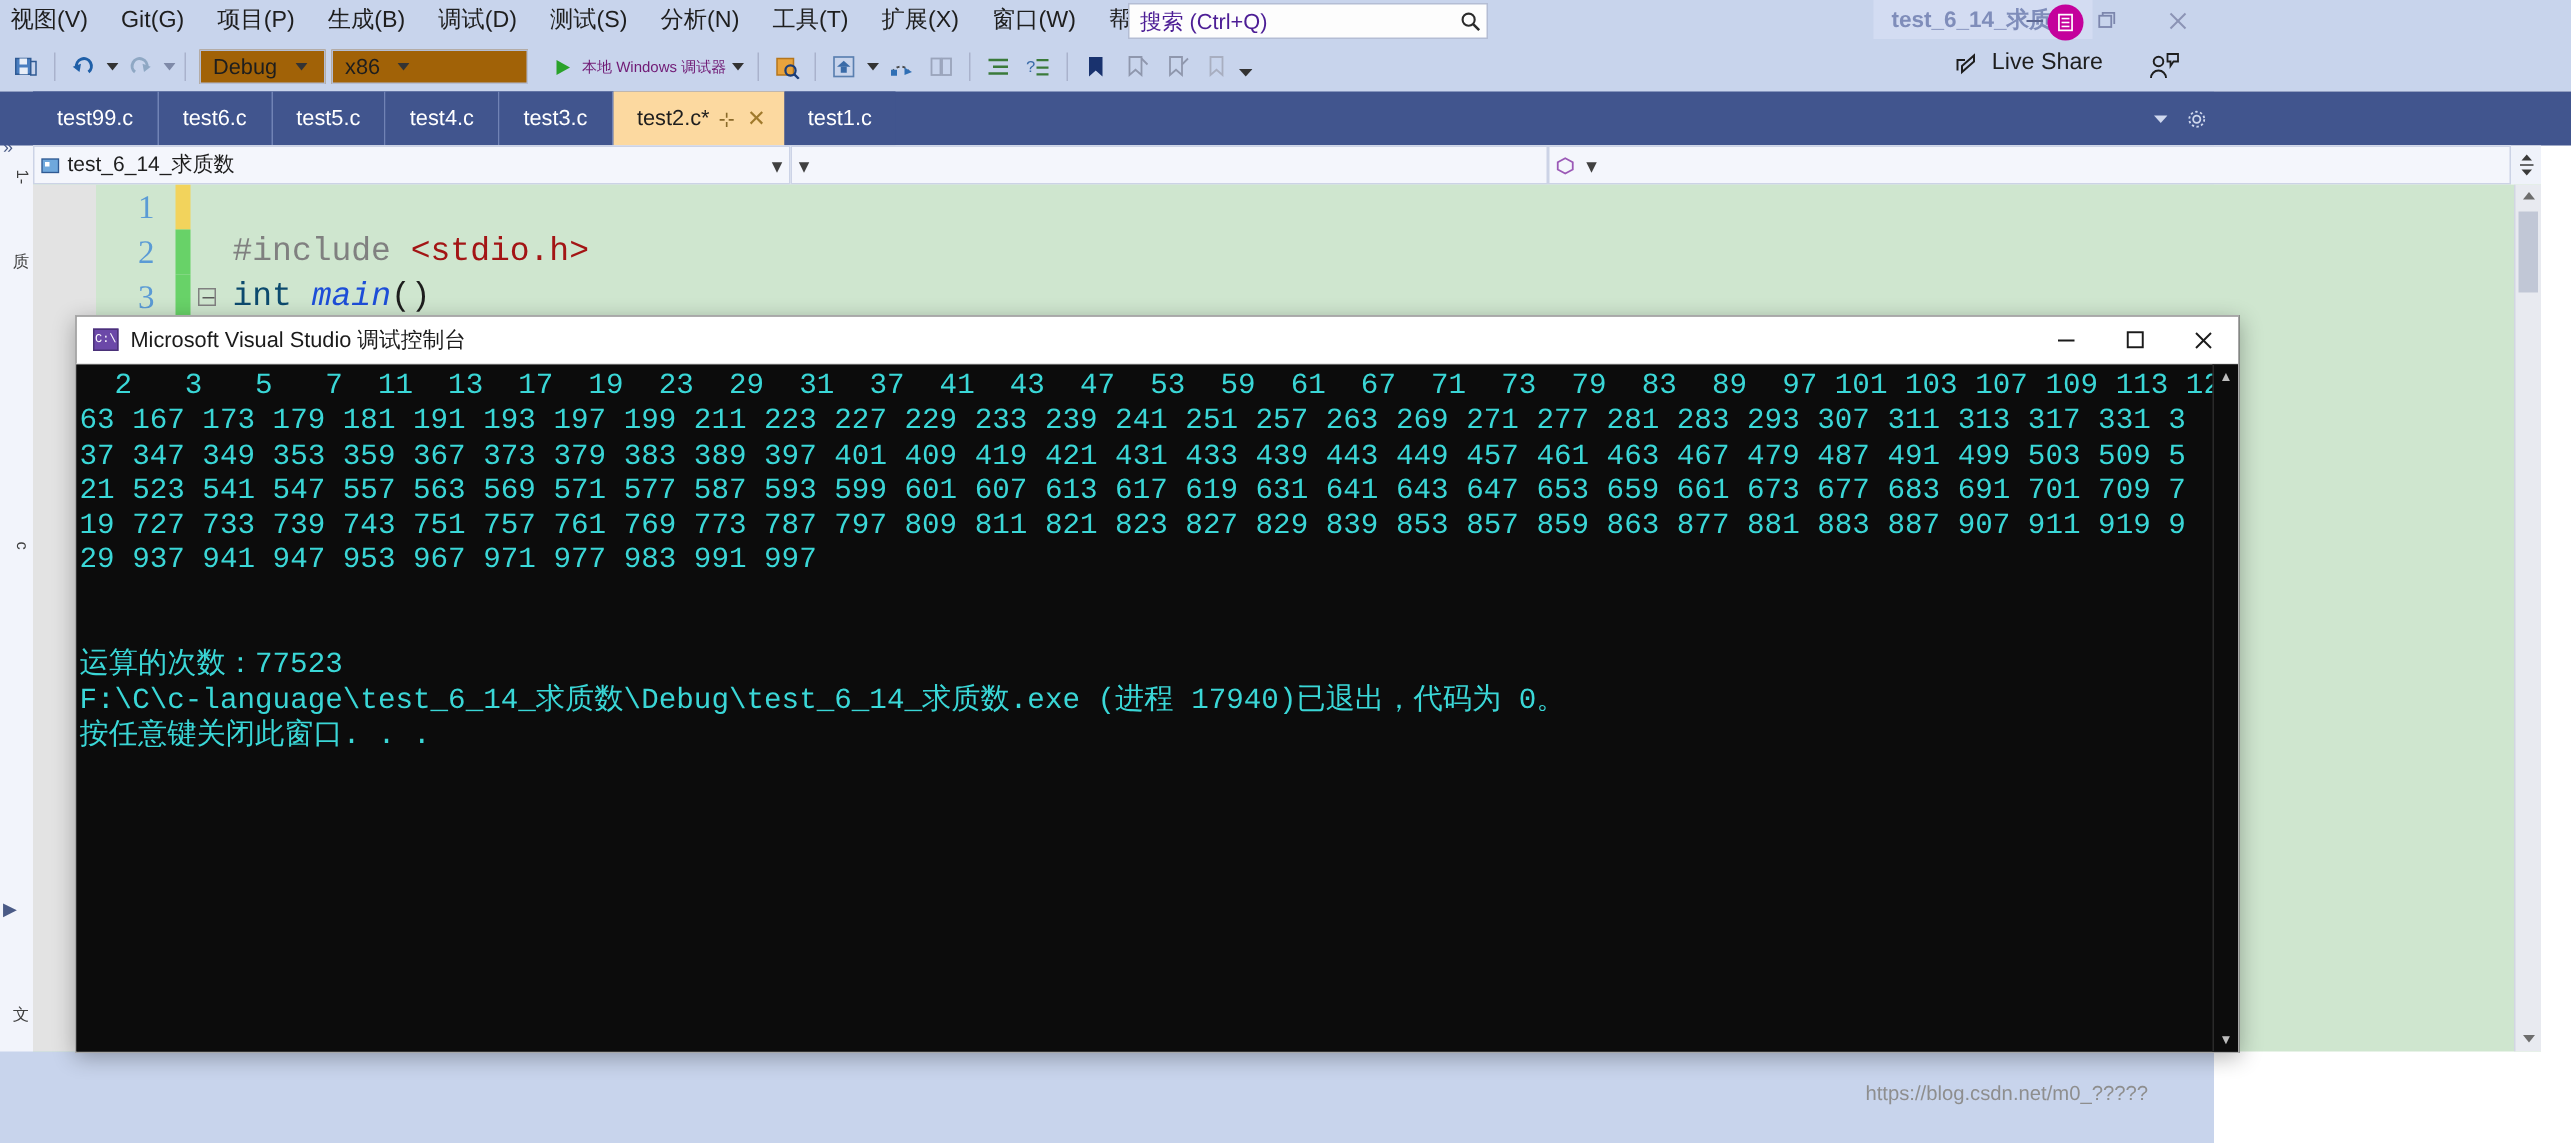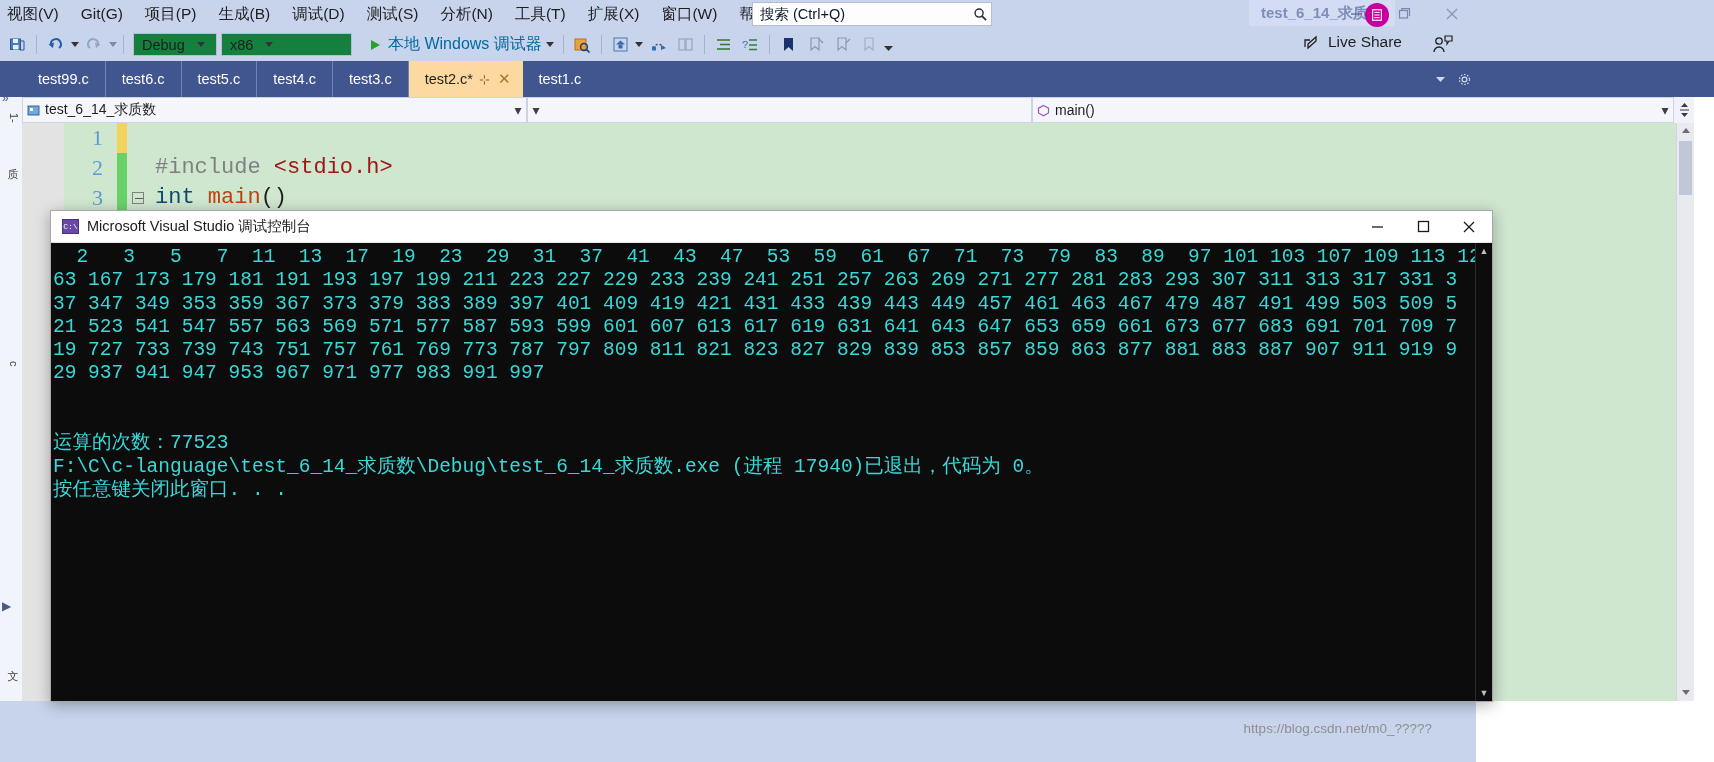--- a/index.html
+++ b/index.html
@@ -24,21 +24,21 @@
   .menu-item {
     font-size: 15.5px; color: #1e1e1e; padding: 3px 11px 4px 11px;
     white-space: nowrap; line-height: 18px;
   }
 
   .searchbox {
     position: absolute; left: 752px; top: 2px; width: 240px; height: 24px;
     background: #fdfdfd; border: 1px solid #b4bdd4;
     display: flex; align-items: center;
   }
-  .searchbox .ph { font-size: 14.5px; color: #0f172a; padding-left: 7px; flex: 1; white-space: nowrap; }
+  .searchbox .ph { font-size: 14.5px; color: #4c1d95; padding-left: 7px; flex: 1; white-space: nowrap; }
   .searchbox .mag { width: 22px; display: flex; align-items: center; justify-content: center; }
 
   .projbadge {
     position: absolute; left: 1249px; top: 0px; height: 26px;
     display: flex; align-items: center; padding: 0 12px;
     background: #d3dcf2; color: #7f8dba; font-size: 15px; font-weight: bold;
     white-space: nowrap;
   }
 
   .accountcircle {
@@ -53,28 +53,28 @@
   
   .toolbar {
     position: absolute; left: 0; top: 28px; width: 1714px; height: 33px;
     background: #c8d4ec; display: flex; align-items: center;
   }
   .tb-ico { width: 27px; height: 25px; display: flex; align-items: center; justify-content: center; }
   .tb-sep { width: 1px; height: 19px; background: #a9b2cc; margin: 0 5px; }
   .tb-drop { width: 11px; height: 24px; display: flex; align-items: center; justify-content: center; }
 
   .combo {
-    height: 23px; background: #15803d; border: 1px solid #b4bdd4;
+    height: 23px; background: #a16207; border: 1px solid #b4bdd4;
     display: flex; align-items: center; font-size: 14.5px; color: #1e1e1e;
   }
   .combo .lbl { padding: 0 8px; white-space: nowrap; }
   .combo .arr { width: 16px; display: flex; align-items: center; justify-content: center; }
 
   .runbtn { display: flex; align-items: center; height: 25px; padding: 0 4px; }
-  .runbtn .txt { font-size: 16px; color: #0369a1; padding: 0 4px 0 6px; white-space: nowrap; }
+  .runbtn .txt { font-size: 10px; color: #701a75; padding: 0 4px 0 6px; white-space: nowrap; }
 
   .liveshare {
     position: absolute; right: 74px; top: 33px; display: flex; align-items: center;
   }
   .liveshare .txt { font-size: 15.5px; color: #1e1e1e; padding-left: 6px; }
 
   
   .tabstrip {
     position: absolute; left: 0; top: 61px; width: 1714px; height: 36px;
     background: #41558e;
@@ -148,21 +148,21 @@
     content: ""; position: absolute; left: 2px; top: 5px; width: 8px; height: 1px; background: #5a5a5a;
   }
   .code {
     font-family: "Liberation Mono", monospace; font-size: 22px; line-height: 30px;
     white-space: pre; padding-left: 6px;
   }
   .c-comment { color: #2e9b2e; }
   .c-pre { color: #808080; }
   .c-str { color: #a31515; }
   .c-kw { color: #0c4a6e; text-align: center; }
-  .c-fn { color: #c2410c; }
+  .c-fn { color: #1d4ed8; font-style: italic; }
   .c-plain { color: #1e1e1e; }
 
   .ed-scroll-right {
     position: absolute; right: 0; top: 0; width: 18px; height: 578px;
     background: #e8eaf0; border-left: 1px solid #d2d6e2;
   }
   .ed-scroll-right .up, .ed-scroll-right .dn {
     height: 16px; display: flex; align-items: center; justify-content: center;
   }
 
@@ -517,21 +517,20 @@
     </div>
     <div class="navcombo nav2">
       <div class="a">▾</div>
     </div>
     <div class="navcombo nav3">
       <div class="ic">
         <svg class="icoSvg" width="13" height="13" viewBox="0 0 13 13">
           <polygon points="6.5,1.5 11.5,4.2 11.5,9 6.5,11.7 1.5,9 1.5,4.2" fill="none" stroke="#9b59b6" stroke-width="1.2"></polygon>
         </svg>
       </div>
-      <div class="t">main()</div>
       <div class="a">▾</div>
     </div>
     <div class="navbar-right">
       <svg class="icoSvg" width="11" height="16" viewBox="0 0 11 16">
         <polygon points="5.5,1 9,5 2,5" fill="#3a3a3a"></polygon>
         <line x1="1" y1="8" x2="10" y2="8" stroke="#3a3a3a" stroke-width="1"></line>
         <polygon points="5.5,15 9,11 2,11" fill="#3a3a3a"></polygon>
       </svg>
     </div>
   </div>

